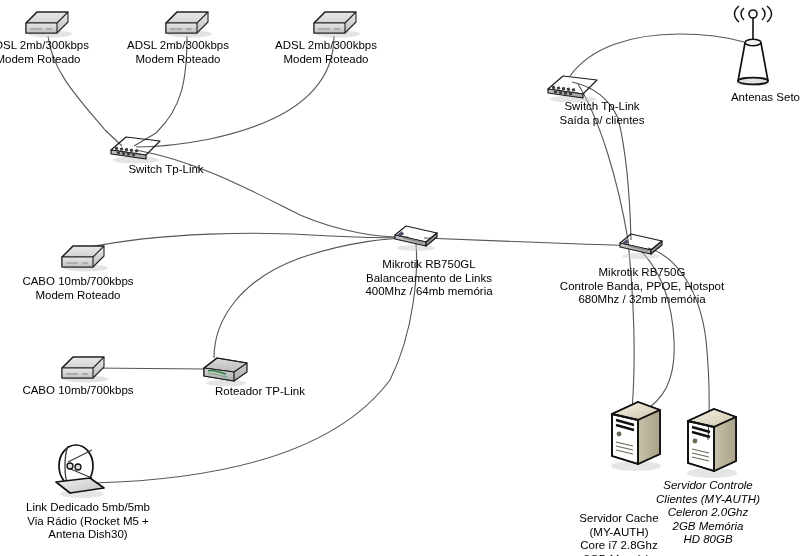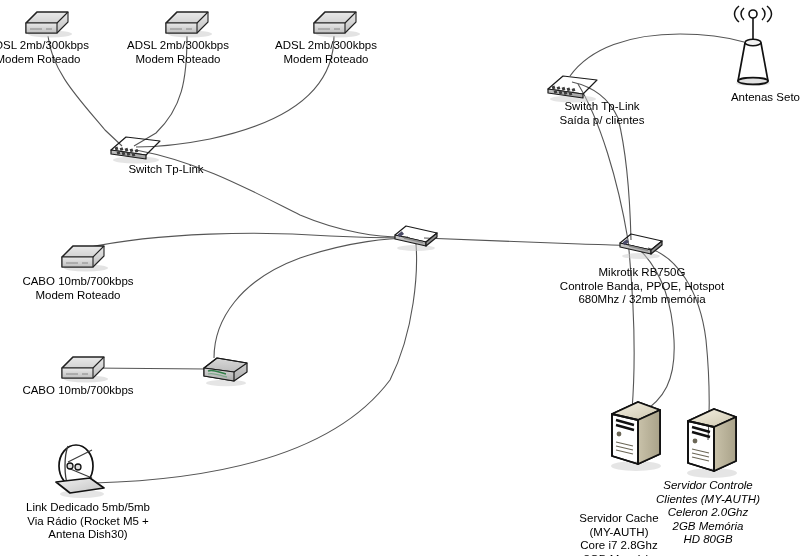--- a/index.html
+++ b/index.html
@@ -270,20 +270,21 @@
         </linearGradient>
       </defs>
       <ellipse cx="26" cy="29" rx="20" ry="3.2" fill="#cccccc" opacity="0.5"></ellipse>
       <path d="M4,14 L17,4 L47,9 L47,18 L34,27 L4,22 Z" fill="url(#gRtFront)" stroke="#1a1a1a" stroke-width="1.2" stroke-linejoin="round"></path>
       <path d="M4,14 L17,4 L47,9 L34,18 Z" fill="url(#gRtTop)" stroke="#1a1a1a" stroke-width="1.2" stroke-linejoin="round"></path>
       <path d="M4,14 L34,18 L34,27 L4,22 Z" fill="url(#gRtFront)" stroke="#1a1a1a" stroke-width="1.2" stroke-linejoin="round"></path>
       <path d="M8,17 C14,15 20,19 26,20" fill="none" stroke="#2f7d46" stroke-width="1.6"></path>
       <path d="M8,20 C14,18 20,22 27,23" fill="none" stroke="#7fa98c" stroke-width="1.3"></path>
     </svg>
       </div>
+      <div class="node-label" style="position: absolute; left: 170px; top: 384px; width: 180px; text-align: center; color: rgb(0, 0, 0);">Roteador TP-Link</div>
       <div class="node" style="left: 48px; top: 444px;">
         <svg class="icon-svg" width="62" height="56" viewBox="0 0 62 56" style="display: block;">
       <defs>
         <linearGradient id="gDish_9" x1="0" y1="0" x2="1" y2="0">
           <stop offset="0%" stop-color="#f6f6f6"></stop>
               <stop offset="100%" stop-color="#b9b9b9"></stop>
         </linearGradient>
         <linearGradient id="gBase" x1="0" y1="0" x2="1" y2="1">
           <stop offset="0%" stop-color="#f0f0f0"></stop>
               <stop offset="100%" stop-color="#c4c4c4"></stop>
@@ -315,20 +316,23 @@
         </linearGradient>
       </defs>
       <ellipse cx="24" cy="26" rx="19" ry="3" fill="#cccccc" opacity="0.5"></ellipse>
       <path d="M3,13 L14,4 L45,11 L34,20 Z" fill="url(#gRbTop)" stroke="#1a1a1a" stroke-width="1.2" stroke-linejoin="round"></path>
       <path d="M3,13 L34,20 L34,24 L3,17 Z" fill="url(#gRbFront)" stroke="#1a1a1a" stroke-width="1.2" stroke-linejoin="round"></path>
       <path d="M34,20 L45,11 L45,15 L34,24 Z" fill="#8f8f8f" stroke="#1a1a1a" stroke-width="1.2" stroke-linejoin="round"></path>
       <rect x="6" y="10.5" width="5.5" height="3.5" fill="#4a4a66" transform="rotate(-38 8.7 12.2)"></rect>
       <line x1="12" y1="16" x2="31" y2="20.5" stroke="#8a8a8a" stroke-width="1.4"></line>
     </svg>
       </div>
+      <div class="node-label" style="position: absolute; left: 339px; top: 257px; width: 180px; text-align: center; color: rgb(0, 0, 0);">Mikrotik RB750GL
+Balanceamento de Links
+400Mhz / 64mb memória</div>
       <div class="node" style="left: 617px; top: 230px;">
         <svg class="icon-svg" width="48" height="30" viewBox="0 0 48 30" style="display: block;">
       <defs>
         <linearGradient id="gRbTop_11" x1="0" y1="0" x2="1" y2="1">
           <stop offset="0%" stop-color="#ffffff"></stop>
               <stop offset="100%" stop-color="#d8d8d8"></stop>
         </linearGradient>
         <linearGradient id="gRbFront" x1="0" y1="0" x2="0" y2="1">
           <stop offset="0%" stop-color="#cfcfcf"></stop>
               <stop offset="100%" stop-color="#a5a5a5"></stop>

